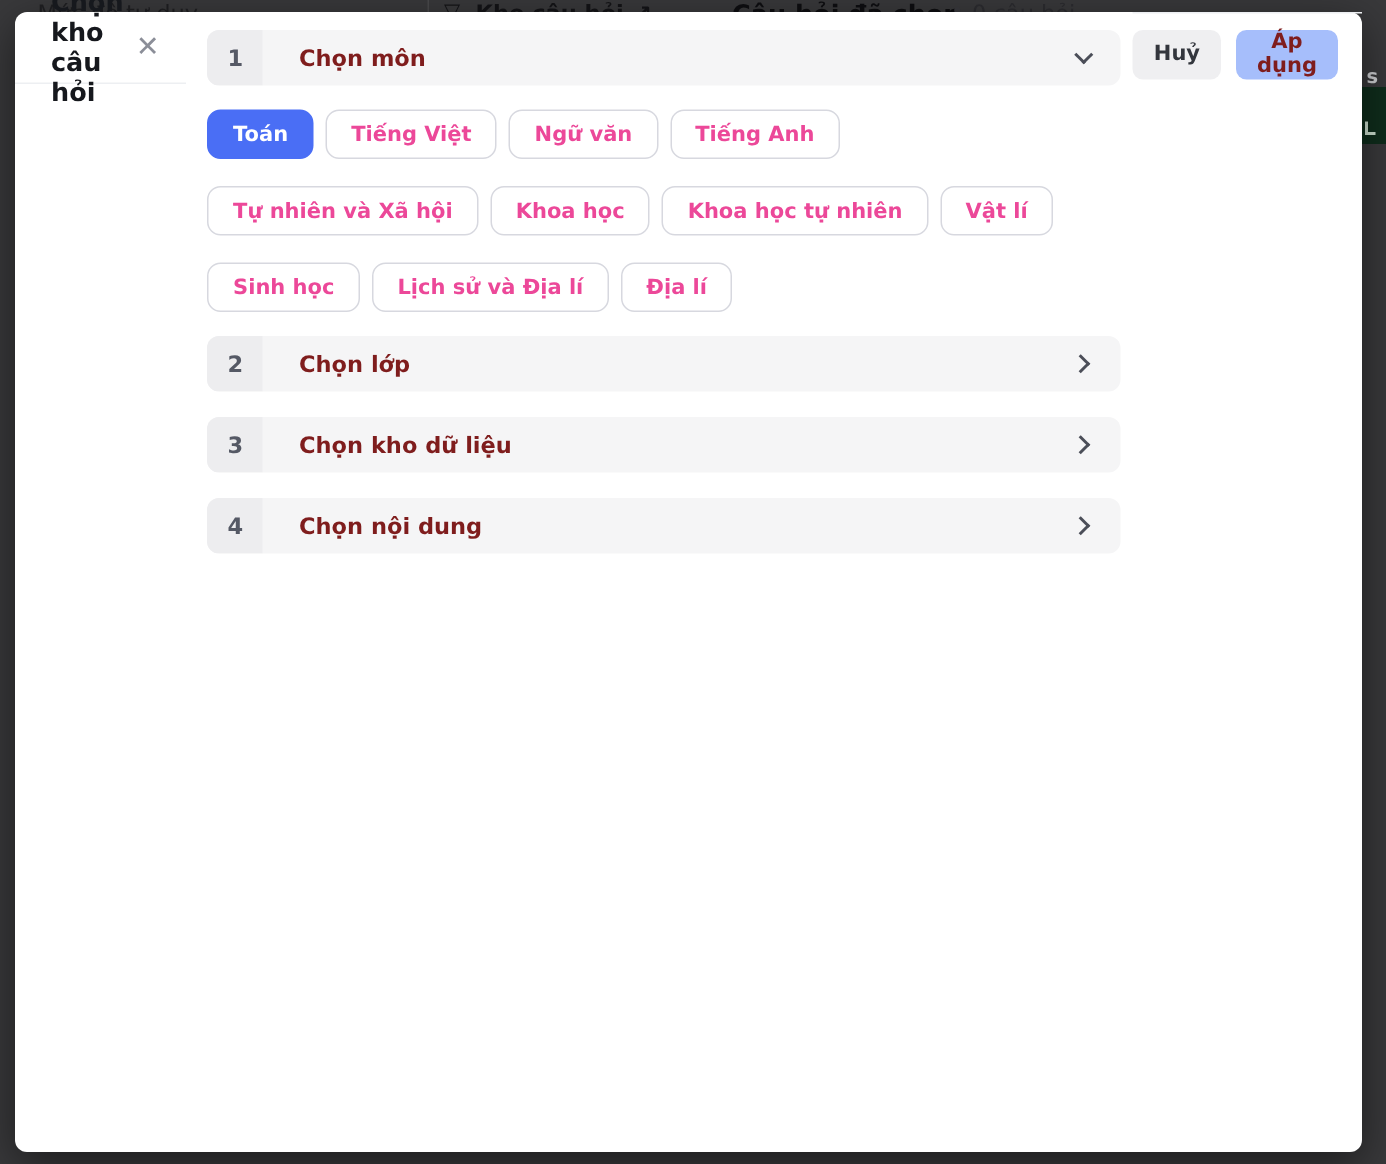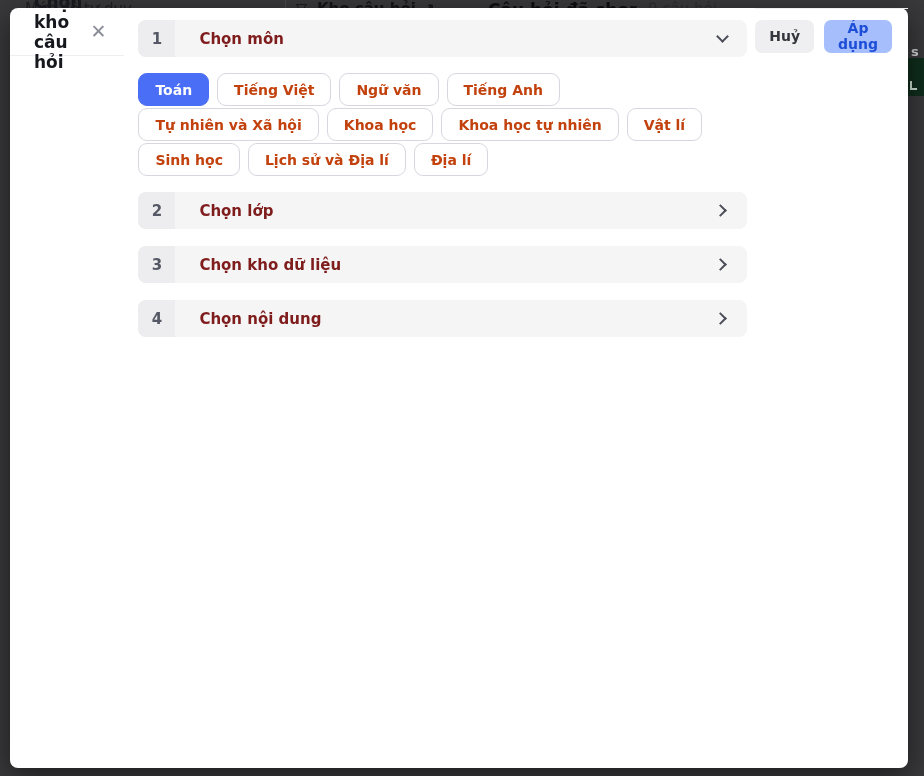--- a/index.html
+++ b/index.html
@@ -89,30 +89,30 @@
     width:9px; height:9px;
     border-right:2px solid #4b4e58; border-bottom:2px solid #4b4e58;
     margin-left:auto;
   }
   .chev-down  { transform:rotate(45deg);  margin-right:20px; margin-top:-4px; }
   .chev-right { transform:rotate(-45deg); margin-right:22px; }
 
   .chips {
     margin:16px 0 16px 0;
     display:flex; flex-wrap:wrap;
-    gap:2px 8px;
+    gap:18px 8px;
     padding-right:40px;
   }
   .chip {
     height:33px;
     display:inline-flex; align-items:center;
     padding:0 16px;
     border-radius:9px;
     font-size:14px; font-weight:700;
-    background:#ffffff; color:#c2410c;
+    background:#ffffff; color:#ec4899;
     border:1px solid #d7d8df;
     cursor:pointer;
   }
   .chip.selected {
     background:#4a6ef5; color:#ffffff; border-color:#4a6ef5;
   }
 
   .sec-gap { height:17px; flex:0 0 17px; }
   .spacer { flex:1 1 auto; }
 
@@ -121,21 +121,21 @@
     border-top:1px solid #edeff2;
     display:flex; align-items:center; justify-content:flex-end;
     gap:10px; padding-right:16px;
   }
   .btn {
     height:33px; border:none; border-radius:7px;
     padding:0 14px; font-size:14px; font-weight:700;
     font-family:inherit; cursor:pointer;
   }
   .btn-cancel { background:#efeff1; color:#33363d; }
-  .btn-apply  { background:#a6befb; color:#1d4ed8; }
+  .btn-apply  { background:#a6befb; color:#7f1d1d; }
 </style>
 </head>
 <body>
 
 <div class="bg-top">
   <span class="itm bg-lvl">Mức độ tư duy</span>
   <span class="itm bg-chev">⌄</span>
   <span class="bg-vdiv"></span>
   <span class="itm bg-funnel">▽</span>
   <span class="itm bg-bank">Kho câu hỏi</span>

